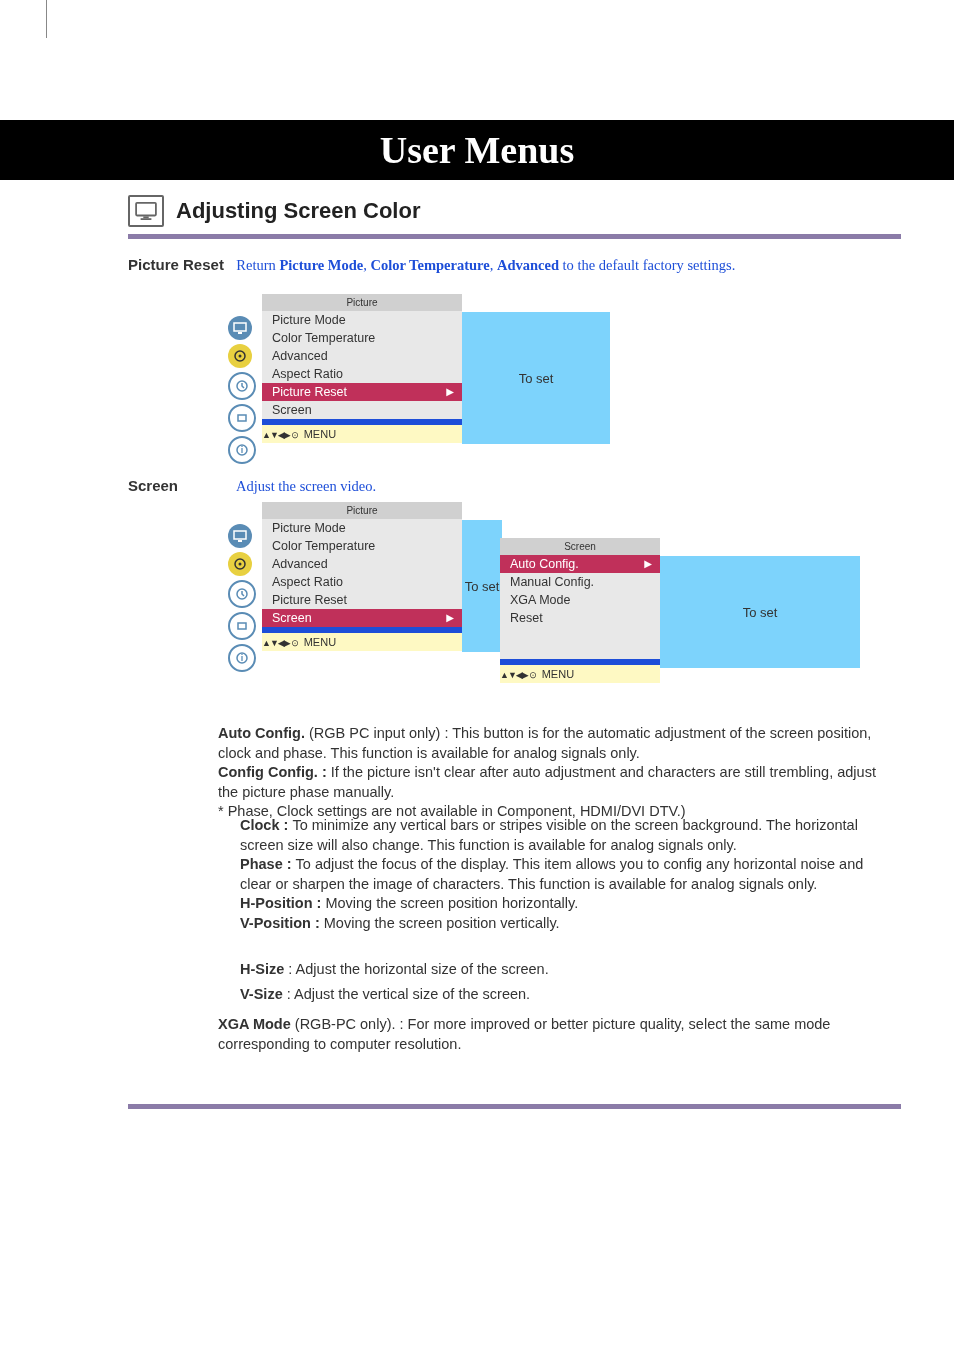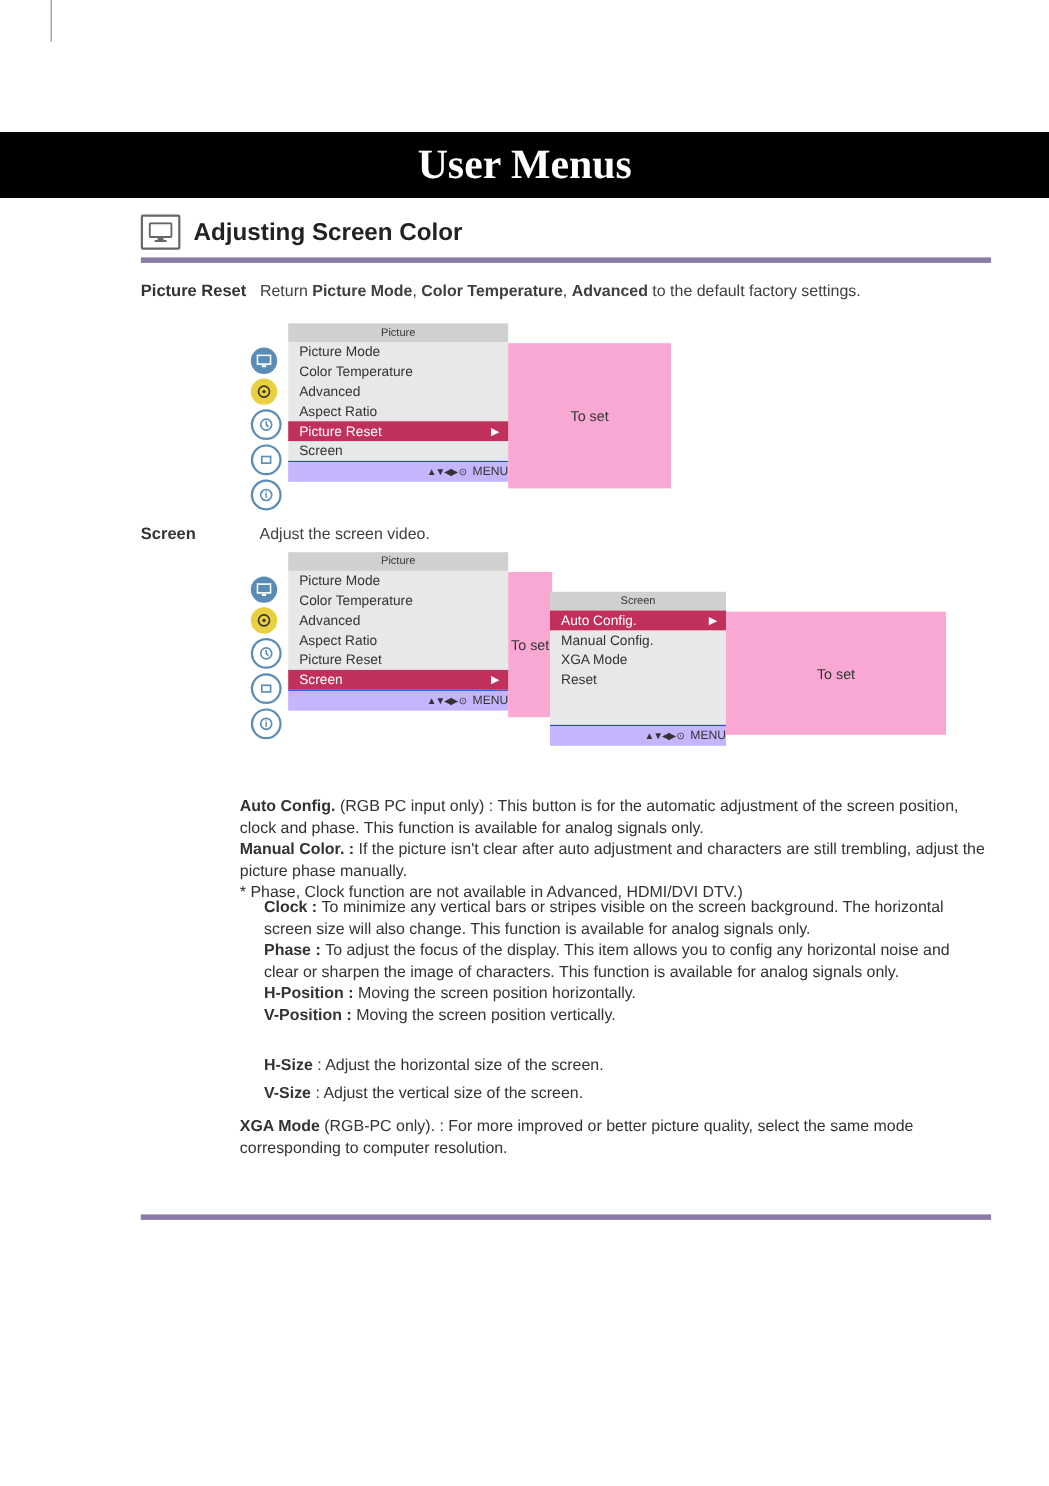--- a/index.html
+++ b/index.html
@@ -76,22 +76,23 @@
     top: 256px;
     width: 773px;
   }
   .label-bold {
     font-weight: bold;
     font-size: 15px;
     color: #333;
   }
   .desc-text {
     font-size: 14.5px;
-    color: #404040;
+    color: #1d4ed8;
     line-height: 1.35;
+    font-family: Liberation Serif, serif;
   }
   .bold { font-weight: bold; }
   .menu-wrap {
     position: absolute;
     display: flex;
   }
   .icon-col {
     display: flex;
     flex-direction: column;
     gap: 4px;
@@ -132,31 +133,31 @@
     color: #fff;
     position: relative;
   }
   .menu-item.sel .arrow-r {
     position: absolute;
     right: 8px;
     top: 3px;
     font-size: 10px;
   }
   .menu-footer {
-    background: #c4b5fd;
-    text-align: right;
+    background: #fef9c3;
+    text-align: left;
     padding: 3px 0;
     font-size: 11px;
-    border-top: 1px solid #1d4ed8;
+    border-top: 6px solid #1d4ed8;
     color: #333;
   }
   .nav-glyphs { letter-spacing: -1px; margin-right: 6px; font-size: 9px; }
   .toset-box {
     width: 148px;
-    background: #f9a8d4;
+    background: #7dd3fc;
     display: flex;
     align-items: center;
     justify-content: center;
     font-size: 13px;
     color: #333;
   }
   .screen-label {
     position: absolute;
     left: 128px;
     top: 477px;
@@ -372,22 +373,22 @@
         <div class="menu-item">Reset</div>
         <div class="menu-item" style="height:28px;"></div>
       </div>
       <div class="menu-footer"><span class="nav-glyphs">▲▼◀▶ ⊙</span><span>MENU</span></div>
     </div>
     <div class="toset-box" style="height:112px; margin-top:18px; width:200px;">To set</div>
   </div>
 
   <div class="body-text-block">
     <span class="bold">Auto Config.</span><span> (RGB PC input only) : </span><span>This button is for the automatic adjustment of the screen position, clock and phase. This function is available for analog signals only.</span><br>
-    <span class="bold">Manual Color. : </span><span>If the picture isn't clear after auto adjustment and characters are still trembling, adjust the picture phase manually.</span><br>
-    <span>* Phase, Clock function are not available in Advanced, HDMI/DVI DTV.)</span>
+    <span class="bold">Config Config. : </span><span>If the picture isn't clear after auto adjustment and characters are still trembling, adjust the picture phase manually.</span><br>
+    <span>* Phase, Clock settings are not available in Component, HDMI/DVI DTV.)</span>
   </div>
 
   <div class="indent-block">
     <span class="bold">Clock : </span><span>To minimize any vertical bars or stripes visible on the screen background. The horizontal screen size will also change. This function is available for analog signals only.</span><br>
     <span class="bold">Phase : </span><span>To adjust the focus of the display. This item allows you to config any horizontal noise and clear or sharpen the image of characters. This function is available for analog signals only.</span><br>
     <span class="bold">H-Position : </span><span>Moving the screen position horizontally.</span><br>
     <span class="bold">V-Position : </span><span>Moving the screen position vertically.</span>
   </div>
 
   <div class="hsize-block">

